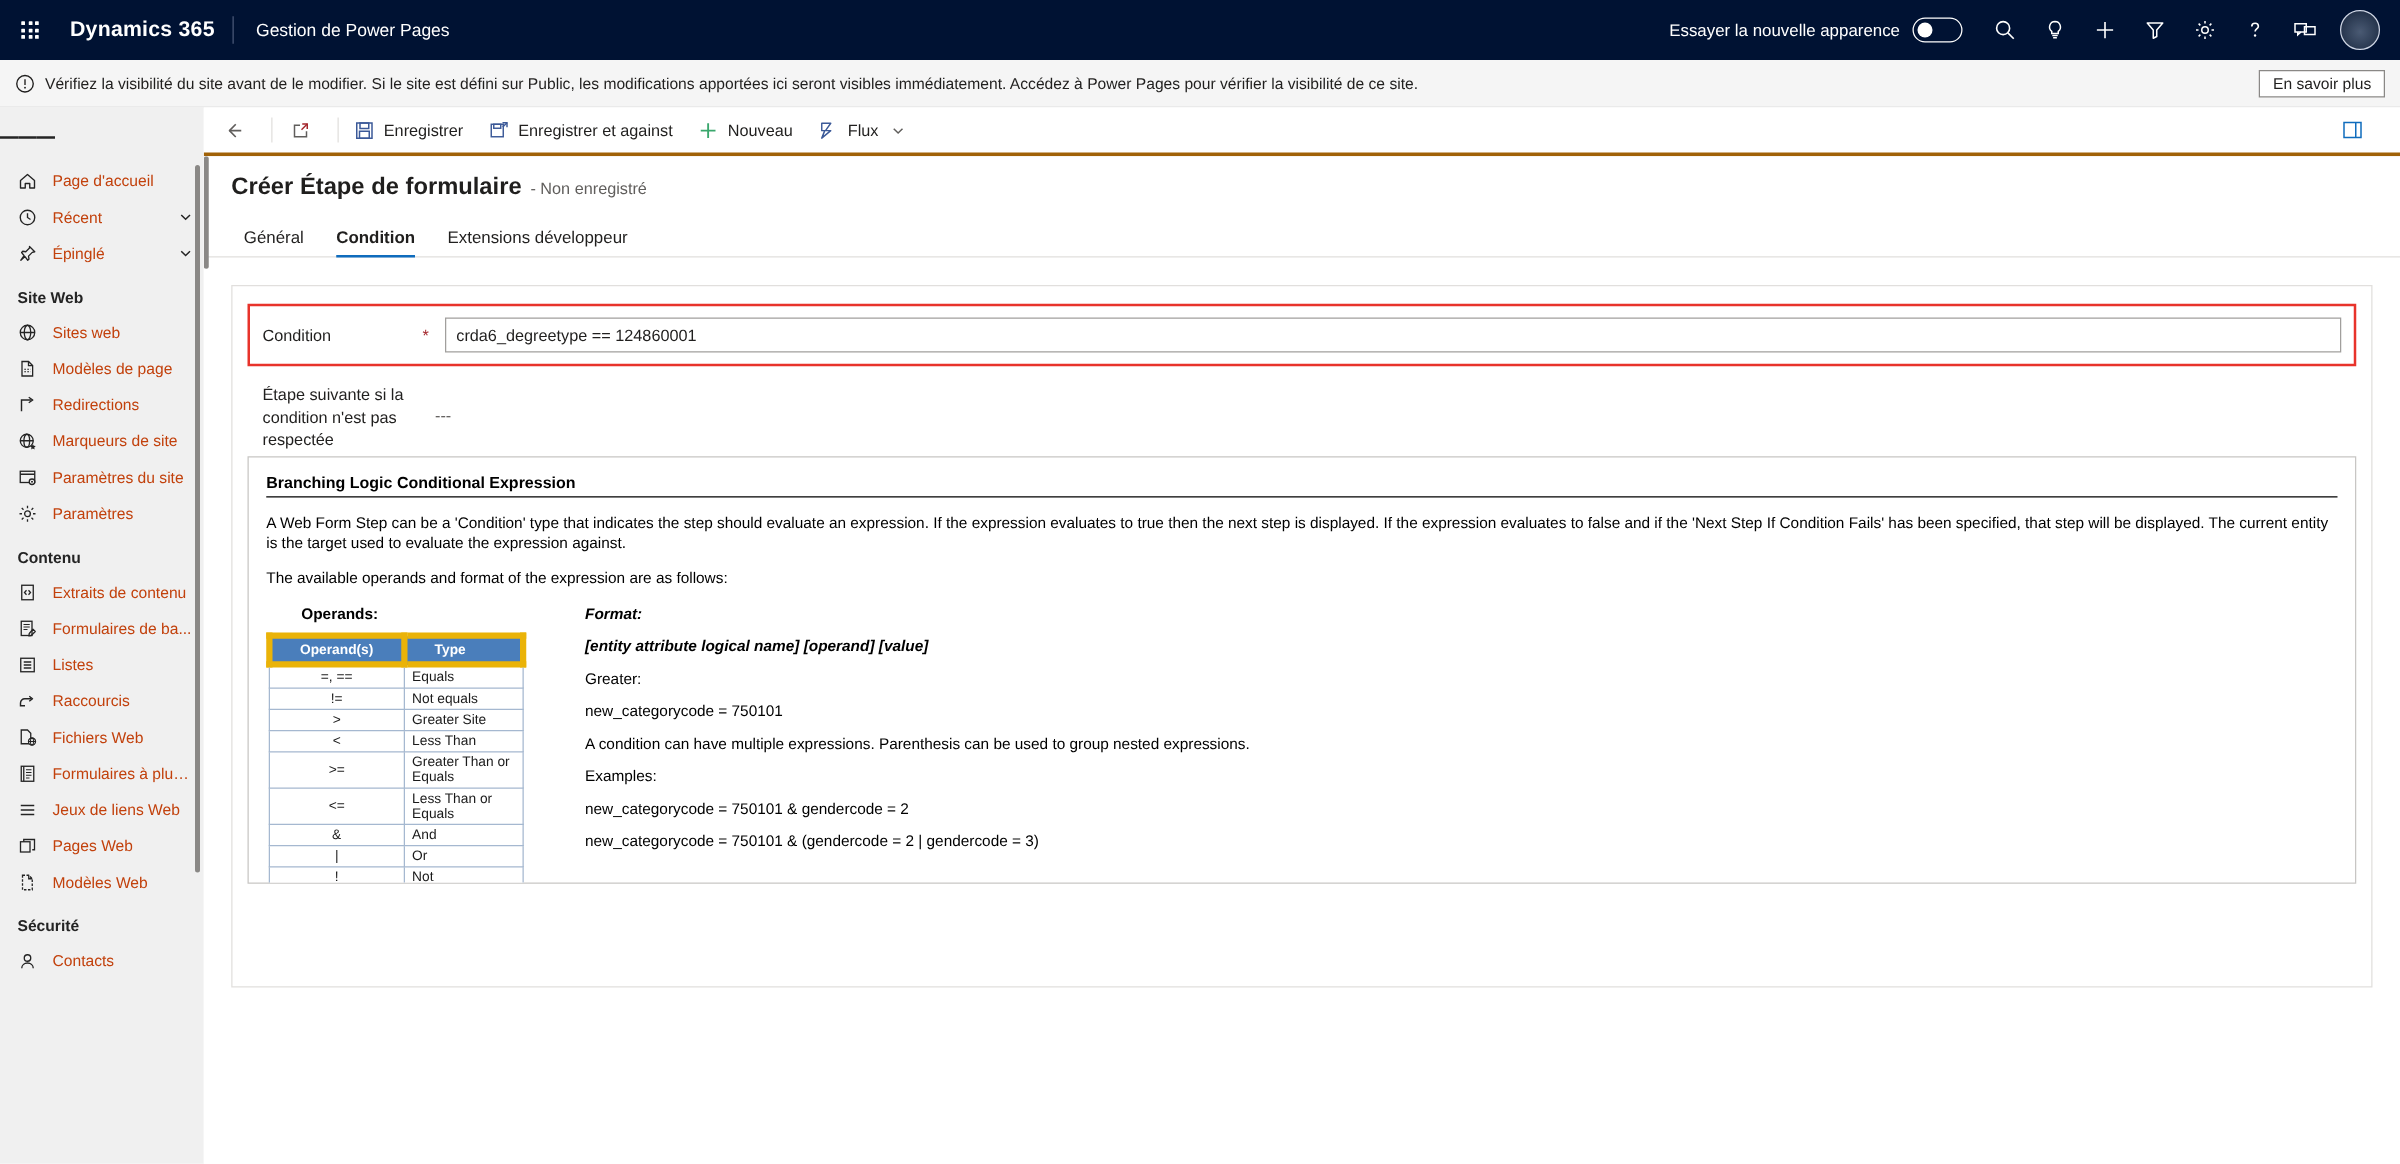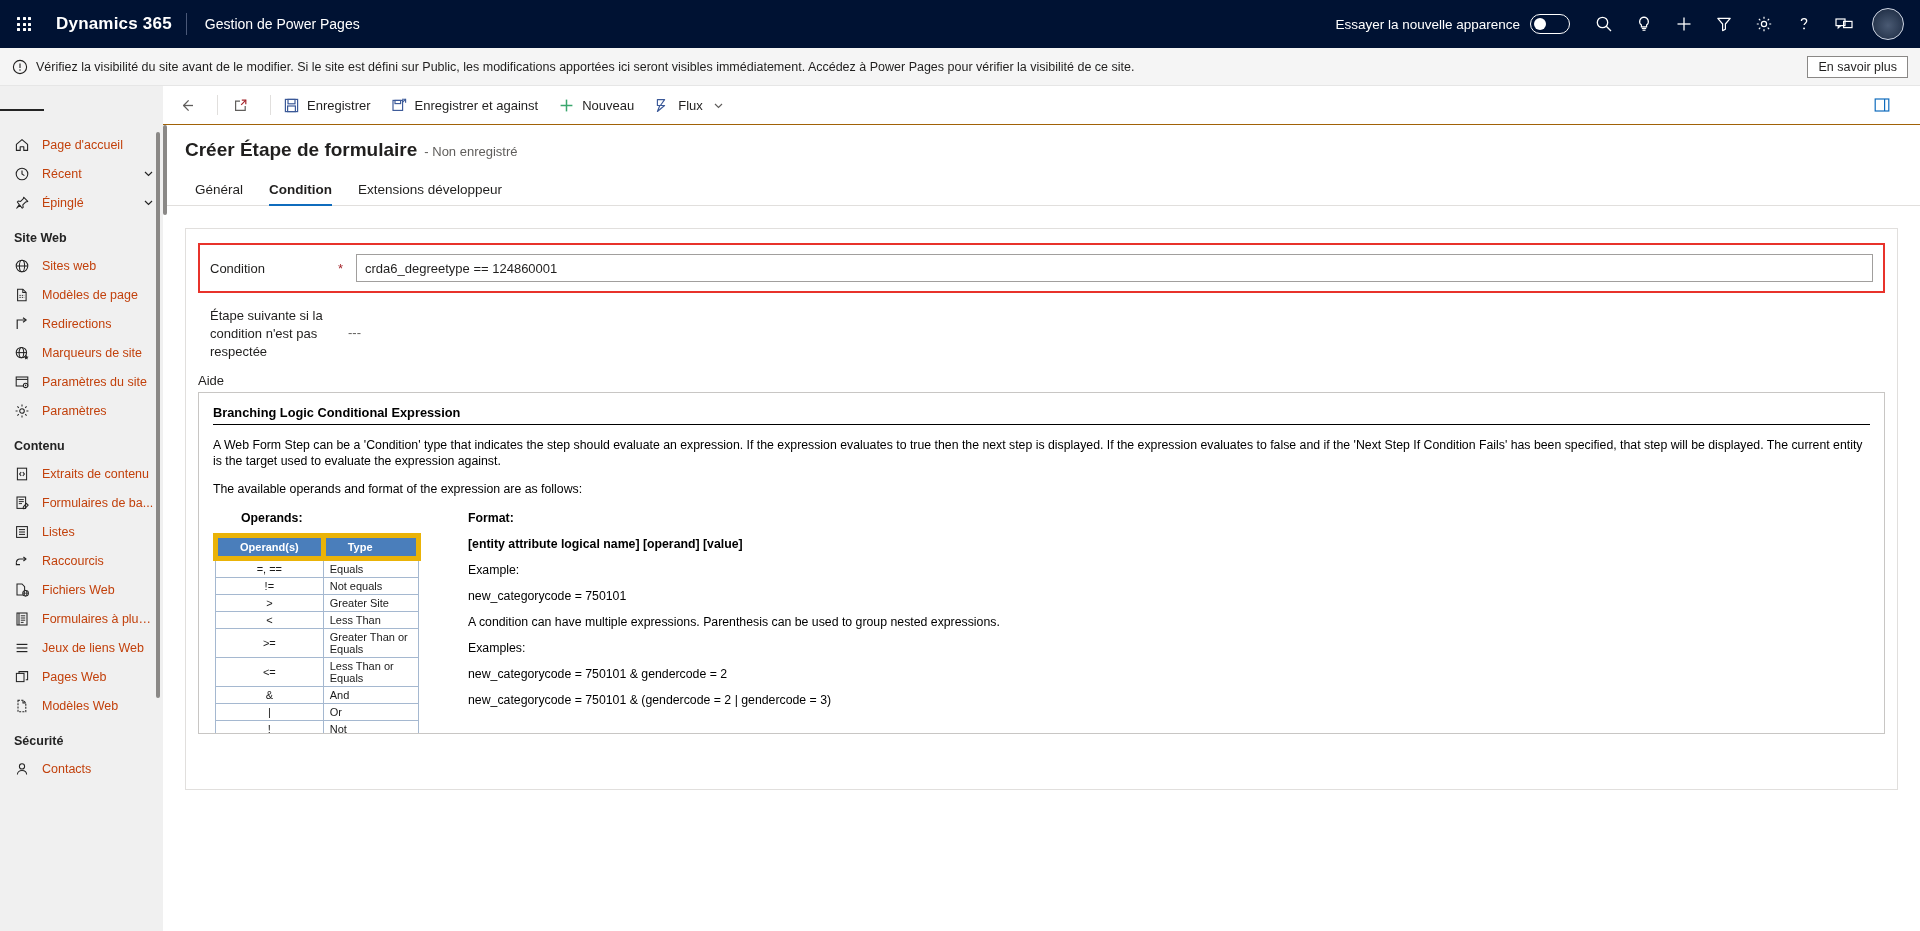--- a/index.html
+++ b/index.html
@@ -124,21 +124,21 @@
     width: 4px; height: 566px; border-radius: 2px;
     background: #8a8886;
   }
 
   
   .main { flex: 1; background: #ffffff; position: relative; overflow: hidden; }
 
   .cmdbar {
     height: 39px;
     display: flex; align-items: center;
-    border-bottom: 1px solid #a16207;
+    border-bottom: 3px solid #a16207;
     background: #ffffff;
     padding-left: 4px;
   }
   .cmd-btn {
     height: 39px; display:flex; align-items:center;
     padding: 0 10px; font-size: 13px; color:#201f1e;
     cursor: pointer; white-space: nowrap;
   }
   .cmd-btn .ico { display:flex; align-items:center; margin-right: 7px; }
   .cmd-icon-only { padding: 0 12px; }
@@ -248,21 +248,21 @@
   .ops-table th {
     background: #4a7ebb; color:#ffffff; font-size: 11px; font-weight:700;
     text-align:left; padding: 3px 22px; border: 5px solid #eab308;
   }
   .ops-table td {
     font-size: 11px; padding: 2px 6px; border: 1px solid #a5b8d0;
     color:#1a1a1a; background:#ffffff;
   }
   .ops-table td.c1 { width: 78px; text-align:center; }
   .fmt-line { font-size: 12.3px; margin-bottom: 12px; }
-  .fmt-line.b { font-weight: 700; }
+  .fmt-line.b { font-weight: 700; font-style: italic; }
   .mono-ish { font-size: 12.3px; }
 </style>
 </head>
 <body>
 
 <div class="topnav">
   <div class="waffle">
     <div class="waffle-grid">
       <i></i>
         <i></i>
@@ -664,21 +664,20 @@
           <span class="cond-label">Condition</span>
           <span class="req-star">*</span>
           <input class="cond-input" type="text" value="crda6_degreetype == 124860001" style="">
         </div>
 
         <div class="nextstep-row">
           <span class="nextstep-label">Étape suivante si la condition n'est pas respectée</span>
           <span class="nextstep-value">---</span>
         </div>
 
-        <div class="aide-label">Aide</div>
 
         <div class="help-panel">
           <div class="help-h">Branching Logic Conditional Expression</div>
           <div class="help-p">A Web Form Step can be a 'Condition' type that indicates the step should evaluate an expression. If the expression evaluates to true then the next step is displayed. If the expression evaluates to false and if the 'Next Step If Condition Fails' has been specified, that step will be displayed. The current entity is the target used to evaluate the expression against.</div>
           <div class="help-p">The available operands and format of the expression are as follows:</div>
 
           <div class="help-cols">
             <div class="help-col-left">
               <div class="help-sub">Operands:</div>
               <table class="ops-table">
@@ -733,21 +732,21 @@
                       <td class="c1">!=*</td>
                       <td>Not Like</td>
                     </tr>
                 </tbody>
               </table>
             </div>
 
             <div class="help-col-right">
               <div class="fmt-line b">Format:</div>
               <div class="fmt-line b">[entity attribute logical name] [operand] [value]</div>
-              <div class="fmt-line">Example:</div>
+              <div class="fmt-line">Greater:</div>
               <div class="fmt-line mono-ish">new_categorycode = 750101</div>
               <div class="fmt-line">A condition can have multiple expressions. Parenthesis can be used to group nested expressions.</div>
               <div class="fmt-line">Examples:</div>
               <div class="fmt-line mono-ish">new_categorycode = 750101 &amp; gendercode = 2</div>
               <div class="fmt-line mono-ish">new_categorycode = 750101 &amp; (gendercode = 2 | gendercode = 3)</div>
             </div>
           </div>
         </div>
 
       </div>

